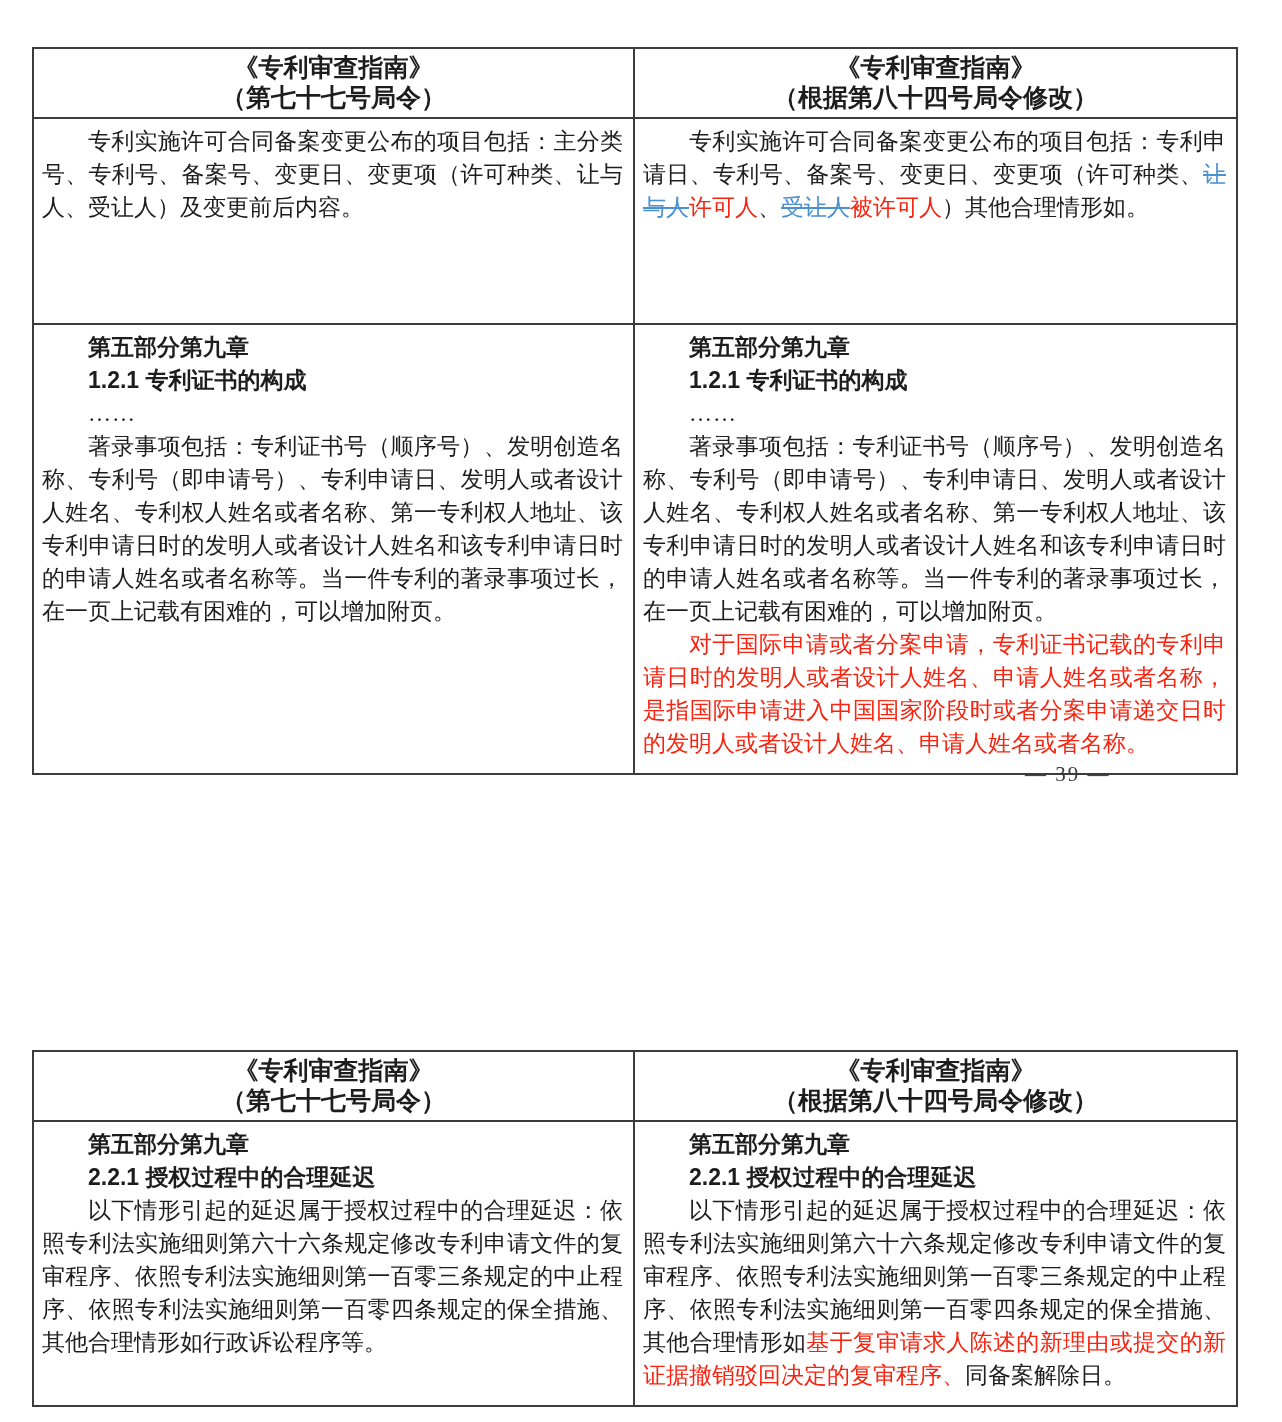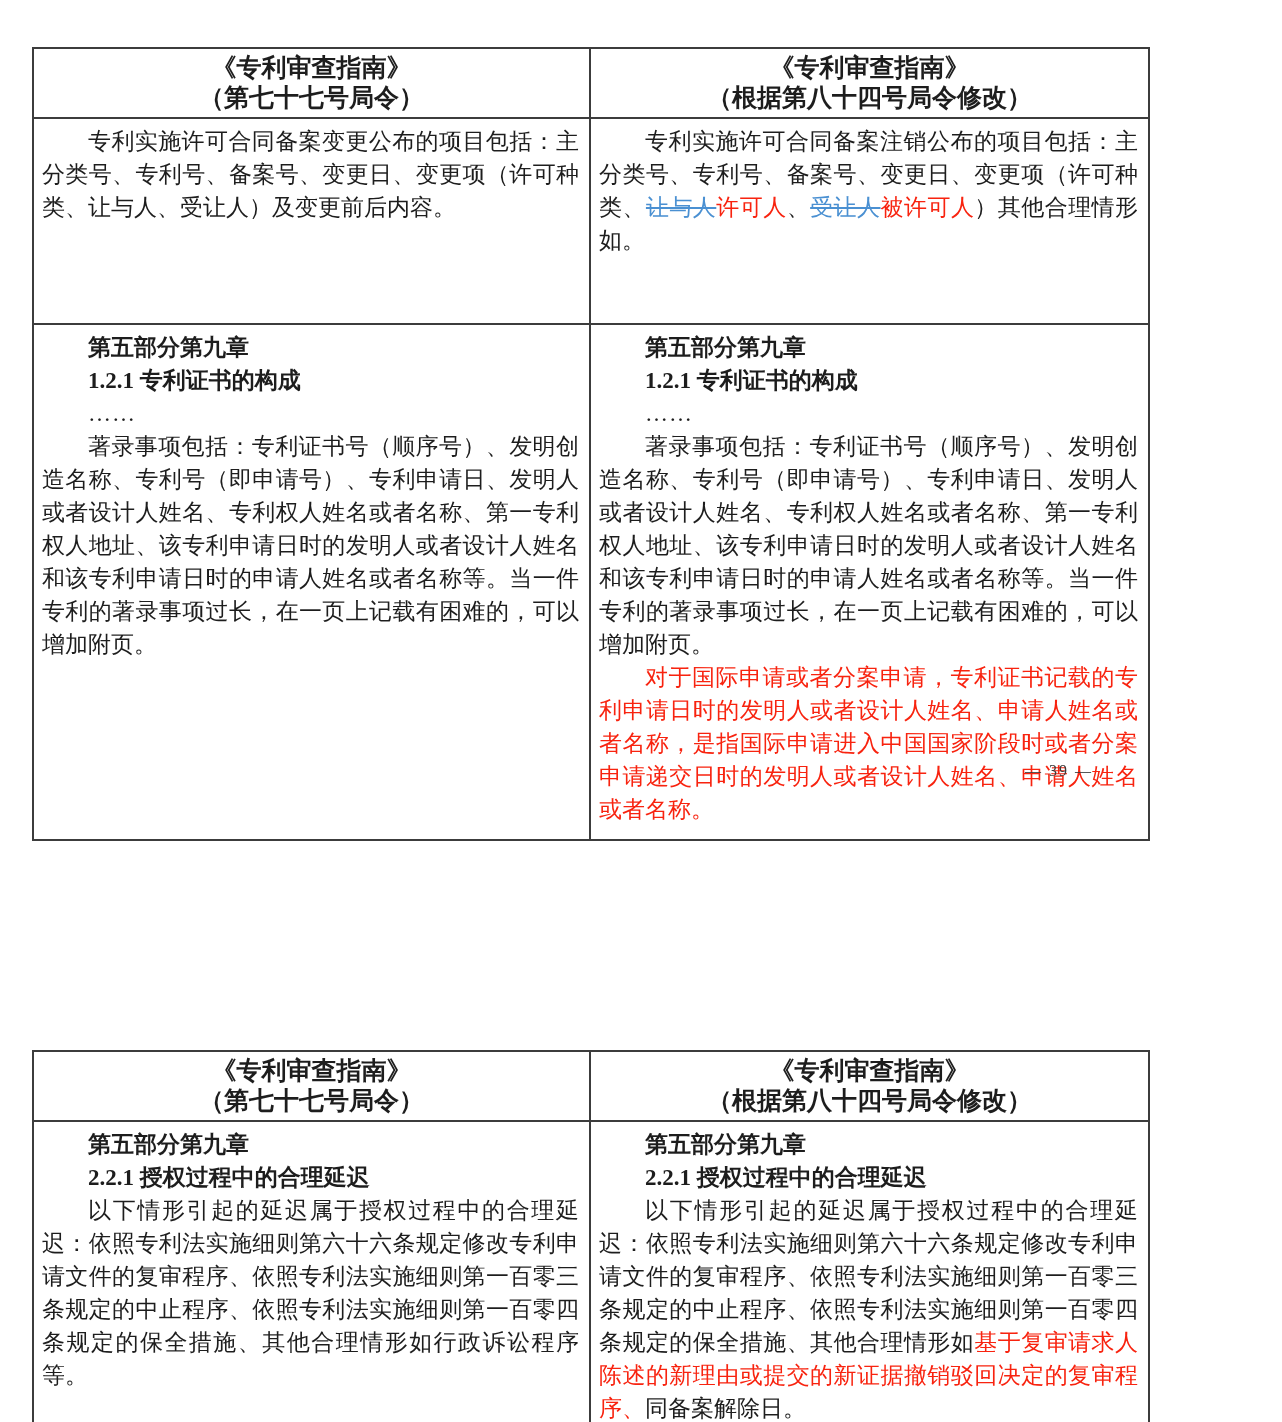--- a/index.html
+++ b/index.html
@@ -12,21 +12,21 @@
     width: 1282px;
     height: 1422px;
     margin: 0 auto;
     background: var(--page-bg, #ffffff);
     color: var(--text, #1d1d1d);
     overflow: hidden;
   }
   .cmp-table {
     position: absolute;
     left: 32px;
-    width: 1118px;
+    width: 1206px;
     border: 2px solid var(--border, #3c3c3c);
     box-sizing: border-box;
     background: var(--page-bg, #ffffff);
   }
   .cmp-table .trow {
     display: flex;
     align-items: stretch;
     border-top: 2px solid var(--border, #3c3c3c);
   }
   .cmp-table .trow:first-child { border-top: none; }
@@ -56,21 +56,21 @@
   .t2 { top: 1050px; }
   .t2 .hrow { min-height: 64px; }
   .t2 .r1 .cell { min-height: 258px; }
 
   .cell-para {
     margin: 0;
     text-indent: 2em;
     text-align: justify;
   }
   .cell-para.heading {
-    font-family: Liberation Serif, serif;
+    font-family: Liberation Sans, sans-serif;
     font-weight: 700;
     text-align: left;
     font-size: 23px;
   }
   .cell-para.dots {
     text-align: left;
     letter-spacing: 1px;
   }
   .seg-n { color: var(--text, #1d1d1d); }
   .seg-del {
@@ -80,21 +80,21 @@
   }
   .seg-ins {
     color: var(--inserted, #f8230f);
     text-decoration-thickness: 2px;
     text-underline-offset: 5px;
   }
   .page-number {
     position: absolute;
     top: 762px;
     left: 1025px;
-    font-size: 16px;
+    font-size: 21px;
     letter-spacing: 2px;
     color: #3a3a3a;
   }
 </style>
 </head>
 <body>
 
 <div class="page">
 
   <div class="cmp-table t1">
@@ -106,21 +106,21 @@
       <div class="cell header-cell">
         <div>《专利审查指南》</div>
         <div>（根据第八十四号局令修改）</div>
       </div>
     </div>
     <div class="trow r1">
       <div class="cell left-col">
           <p class="cell-para para"><span class="seg-n">专利实施许可合同备案变更公布的项目包括：主分类号、专利号、备案号、变更日、变更项（许可种类、让与人、受让人）及变更前后内容。</span></p>
         </div>
       <div class="cell">
-          <p class="cell-para para"><span class="seg-n">专利实施许可合同备案注销公布的项目包括：主分类号、专利号、备案号、变更日、变更项（许可种类、</span><span class="seg-del">让与人</span><span class="seg-ins">许可人</span><span class="seg-n">、</span><span class="seg-del">受让人</span><span class="seg-ins">被许可人</span><span class="seg-n">）其他合理情形如。</span></p>
+          <p class="cell-para para"><span class="seg-n">专利实施许可合同备案变更公布的项目包括：专利申请日、专利号、备案号、变更日、变更项（许可种类、</span><span class="seg-del">让与人</span><span class="seg-ins">许可人</span><span class="seg-n">、</span><span class="seg-del">受让人</span><span class="seg-ins">被许可人</span><span class="seg-n">）其他合理情形如。</span></p>
         </div>
     </div>
     <div class="trow r2">
       <div class="cell left-col">
           <p class="cell-para heading"><span class="seg-n">第五部分第九章</span></p>
           <p class="cell-para heading"><span class="seg-n">1.2.1 专利证书的构成</span></p>
           <p class="cell-para dots"><span class="seg-n">……</span></p>
           <p class="cell-para para"><span class="seg-n">著录事项包括：专利证书号（顺序号）、发明创造名称、专利号（即申请号）、专利申请日、发明人或者设计人姓名、专利权人姓名或者名称、第一专利权人地址、该专利申请日时的发明人或者设计人姓名和该专利申请日时的申请人姓名或者名称等。当一件专利的著录事项过长，在一页上记载有困难的，可以增加附页。</span></p>
         </div>
       <div class="cell">

